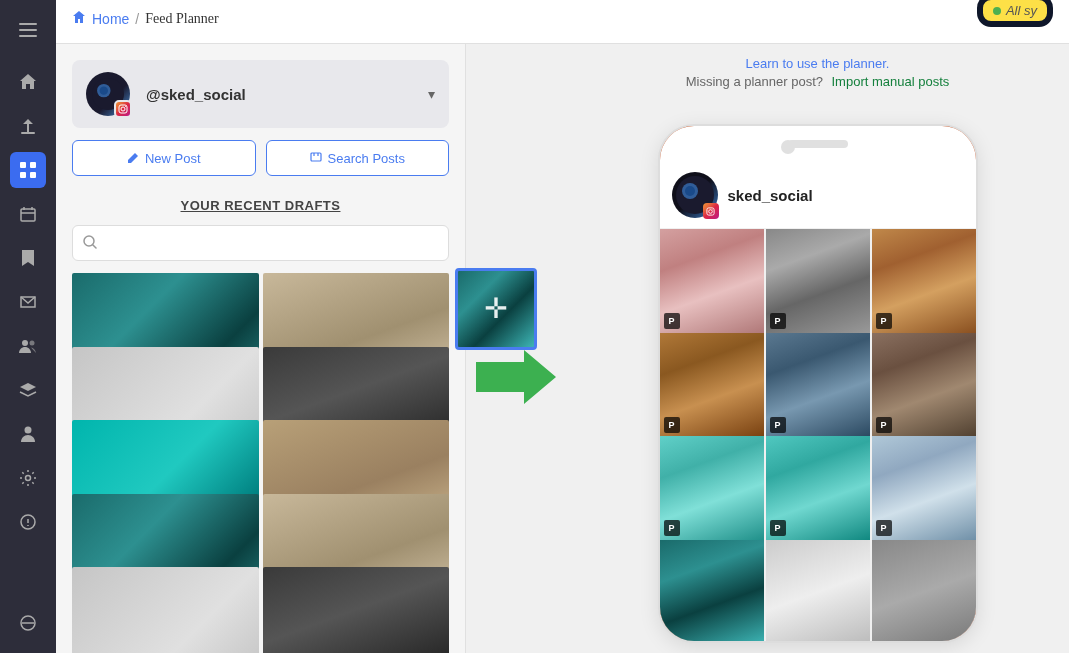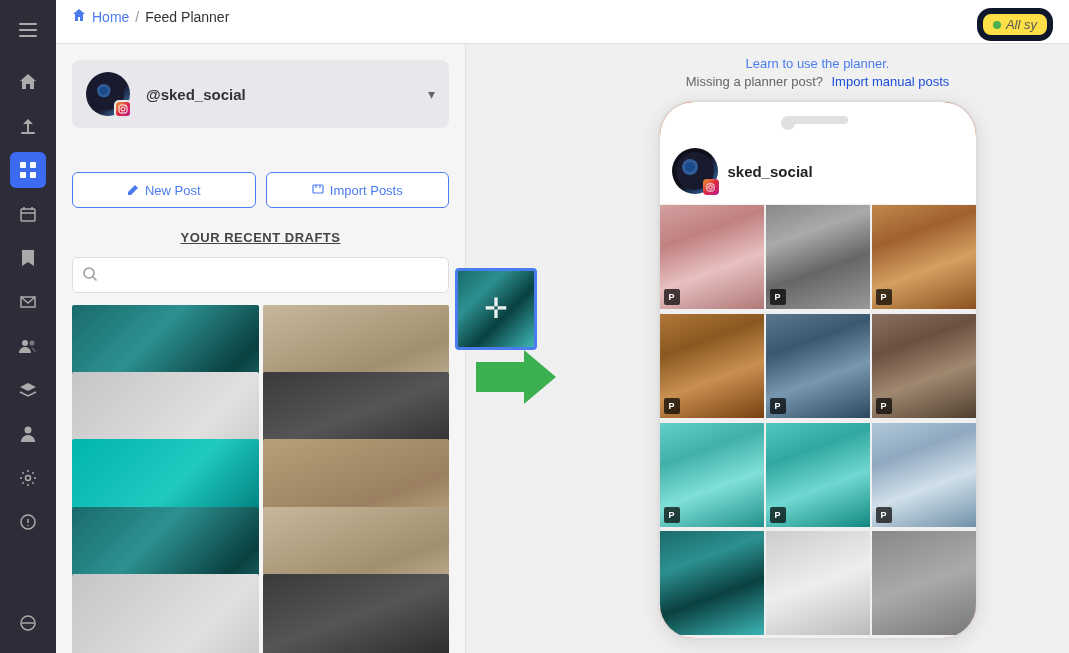--- a/index.html
+++ b/index.html
@@ -37,22 +37,22 @@
       flex-direction: column;
       overflow: hidden;
     }
 
     
     .top-bar {
       height: 44px;
       background: white;
       border-bottom: 1px solid #e0e0e0;
       display: flex;
-      align-items: flex-start;
-      padding: 8px 16px;
+      align-items: flex-end;
+      padding: 16px 16px;
       gap: 6px;
     }
     .top-bar .breadcrumb {
       display: flex;
       align-items: center;
       gap: 6px;
       font-size: 14px;
       color: #666;
     }
     .top-bar .spacer { flex: 1; }
@@ -132,21 +132,20 @@
       color: #333;
       flex: 1;
     }
     .chevron-down { color: #666; font-size: 14px; }
 
     
     .action-buttons {
       display: flex;
       gap: 10px;
       padding: 0 16px 14px;
-      margin-top: 32px;
     }
     .btn {
       flex: 1;
       height: 36px;
       border: 1.5px solid #4a7cf0;
       background: white;
       color: #4a7cf0;
       border-radius: 6px;
       font-size: 13px;
       font-weight: 500;
@@ -258,20 +257,21 @@
 
     
     .right-panel {
       flex: 1;
       background: #f0f0f0;
       display: flex;
       flex-direction: column;
       align-items: center;
       padding: 10px 20px;
       overflow: hidden;
+      gap: 24px;
     }
 
     .top-hint {
       text-align: center;
       margin-bottom: 10px;
     }
     .top-hint a {
       color: #4a7cf0;
       font-size: 13px;
       text-decoration: none;
@@ -523,21 +523,21 @@
 
   <div class="top-bar">
     <div class="breadcrumb">
       <span>
         <svg width="14" height="14" viewBox="0 0 14 14" fill="#4a7cf0">
             <path d="M7 1L1 6h2v7h3V9h2v4h3V6h2L7 1z"></path>
           </svg>
       </span>
       <span style="color:#4a7cf0; cursor:pointer; font-size:14px;">Home</span>
       <span style="color:#999; font-size:14px;">/</span>
-      <span style="color:#333; font-size:14px;">Feed Planner</span>
+      <span style="color:#333; font-size:14px;font-family:Liberation Serif, serif;">Feed Planner</span>
     </div>
     <div class="spacer"></div>
     <div class="sync-badge">
       <div class="sync-dot"></div>
       <span>All sy</span>
     </div>
   </div>
 
   <div class="content-split">
 
@@ -567,21 +567,21 @@
           <svg width="12" height="12" viewBox="0 0 12 12" fill="currentColor">
             <path d="M8 1L11 4 4 11H1V8L8 1z"></path>
           </svg>
           <span>New Post</span>
         </button>
         <button class="btn">
           <svg width="12" height="12" viewBox="0 0 12 12" fill="currentColor">
             <rect x="1" y="1" width="10" height="8" rx="1" fill="none" stroke="currentColor" stroke-width="1.2"></rect>
             <path d="M3 1h2v3H3zM7 1h2v3H7z" opacity="0.6"></path>
           </svg>
-          <span>Import Posts</span>
+          <span>Search Posts</span>
         </button>
       </div>
 
       <div class="drafts-section">
         <div class="drafts-title">YOUR RECENT DRAFTS</div>
 
         <div class="search-bar">
           <span class="search-icon-btn">
             <svg width="14" height="14" viewBox="0 0 14 14" fill="#999">
               <circle cx="6" cy="6" r="5" fill="none" stroke="#999" stroke-width="1.5"></circle>
@@ -620,21 +620,21 @@
       </div>
     </div>
 
     <div class="right-panel">
       <div class="top-hint">
         <div>
           <a href="#">Learn to use the planner.</a>
         </div>
         <div>
           <span style="font-size:13px; color:#666;">Missing a planner post?</span>
-          <a href="#" style="color:#1d4ed8; font-size:13px; text-decoration:none; margin-left:4px;">Import manual posts</a>
+          <a href="#" style="color:#15803d; font-size:13px; text-decoration:none; margin-left:4px;">Import manual posts</a>
         </div>
       </div>
 
       <div class="phone-mockup">
         <div class="phone-top">
           <div class="phone-speaker"></div>
           <div class="phone-camera"></div>
         </div>
 
         <div class="phone-profile">

